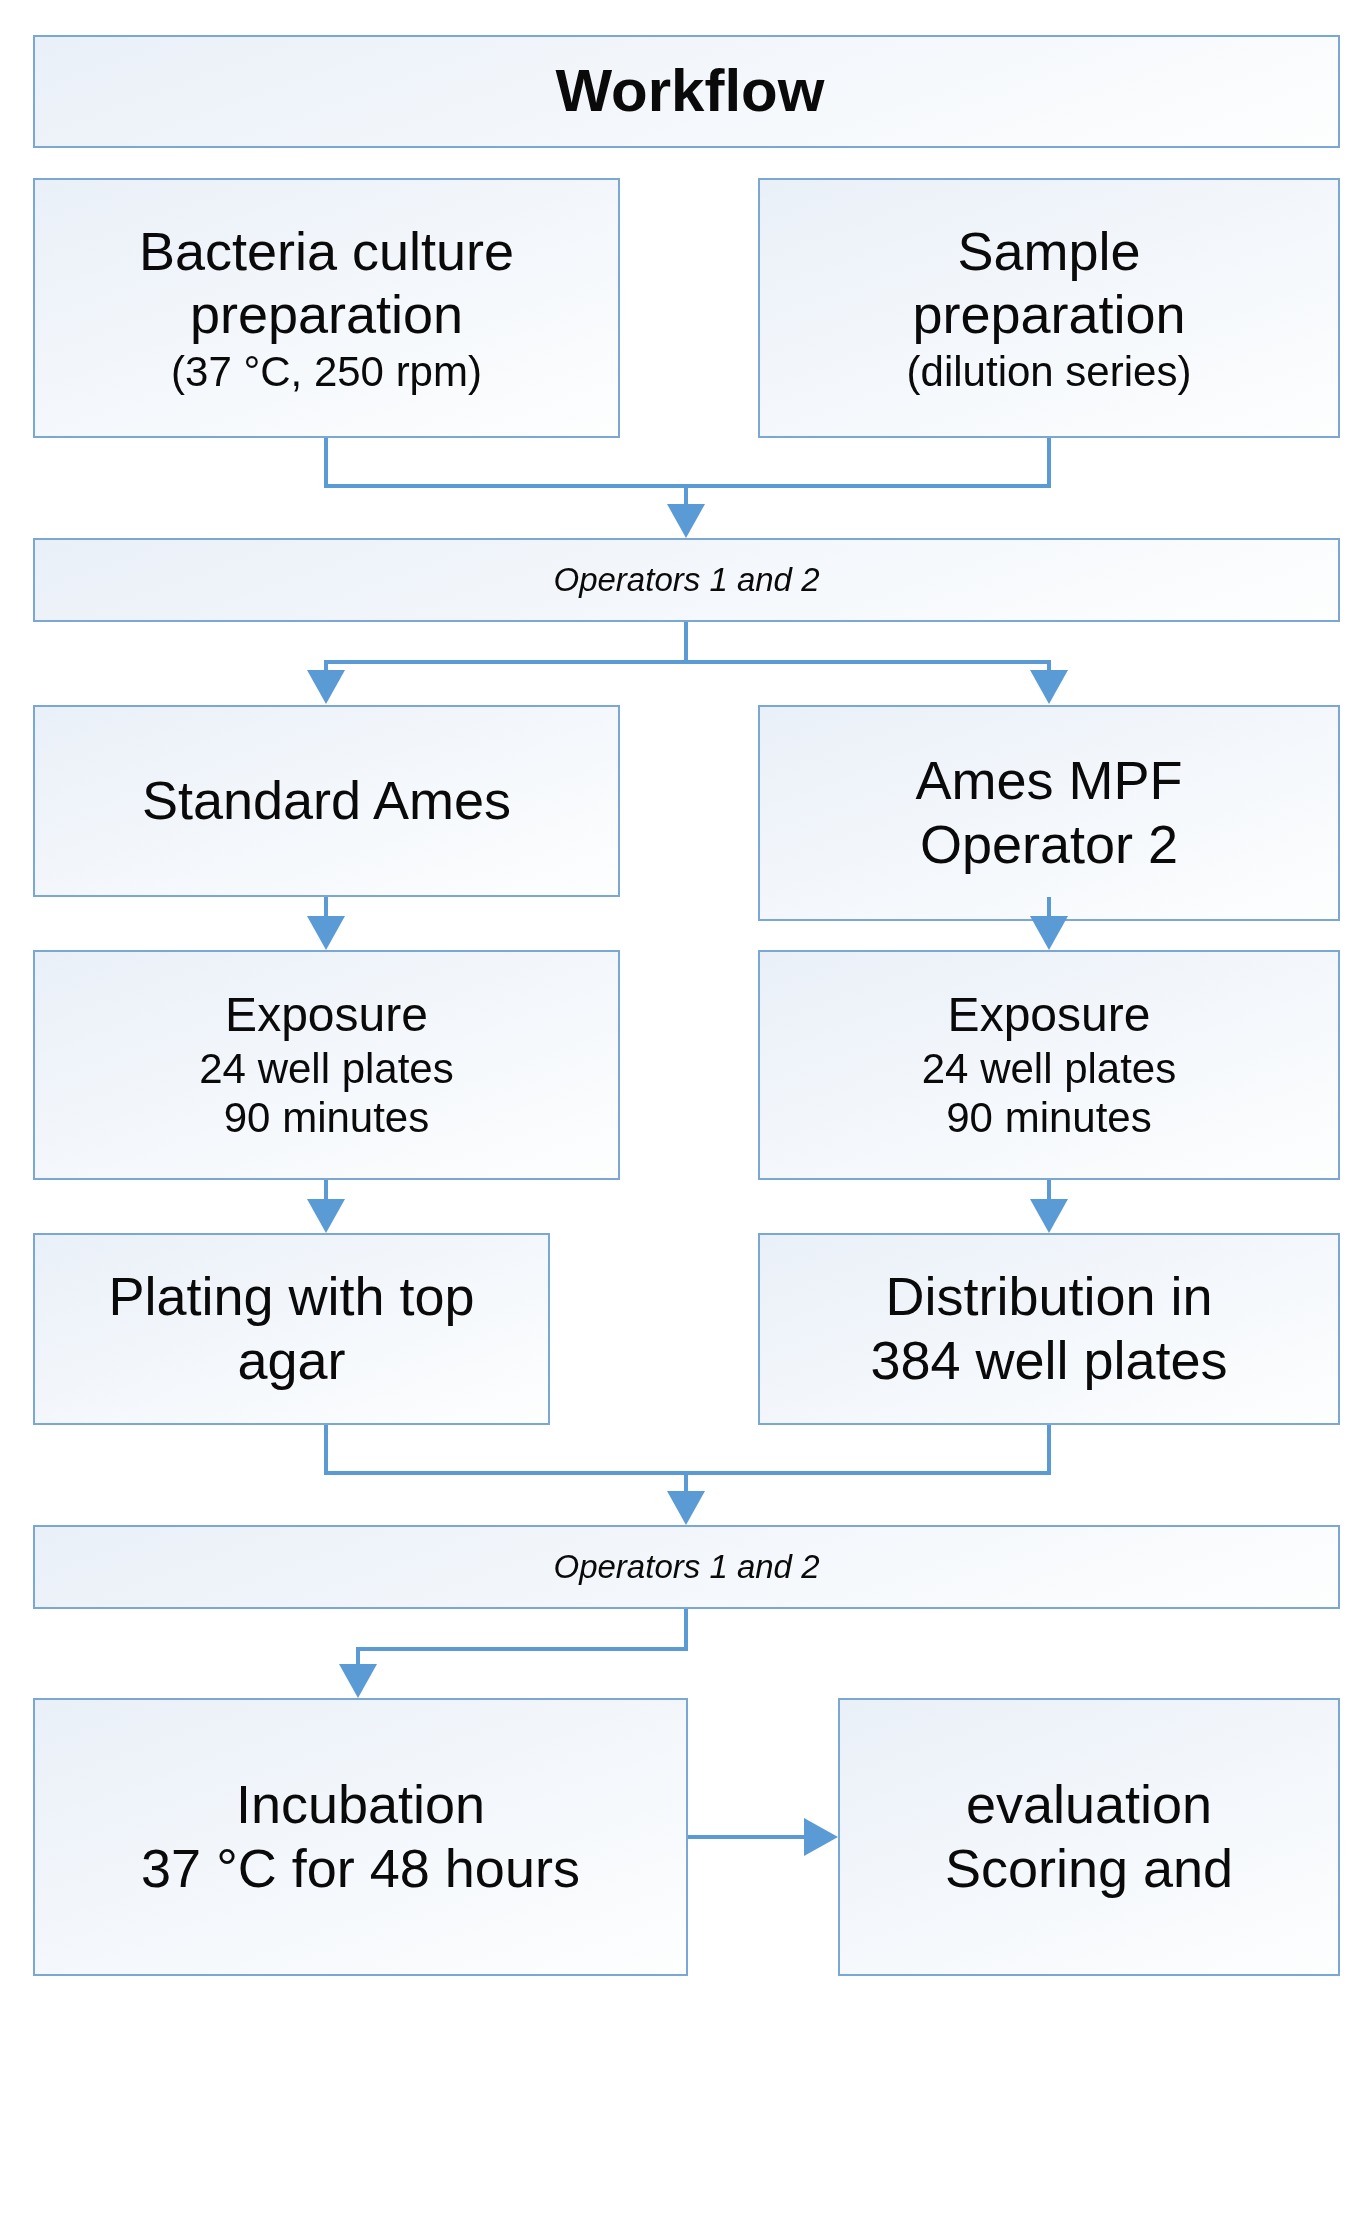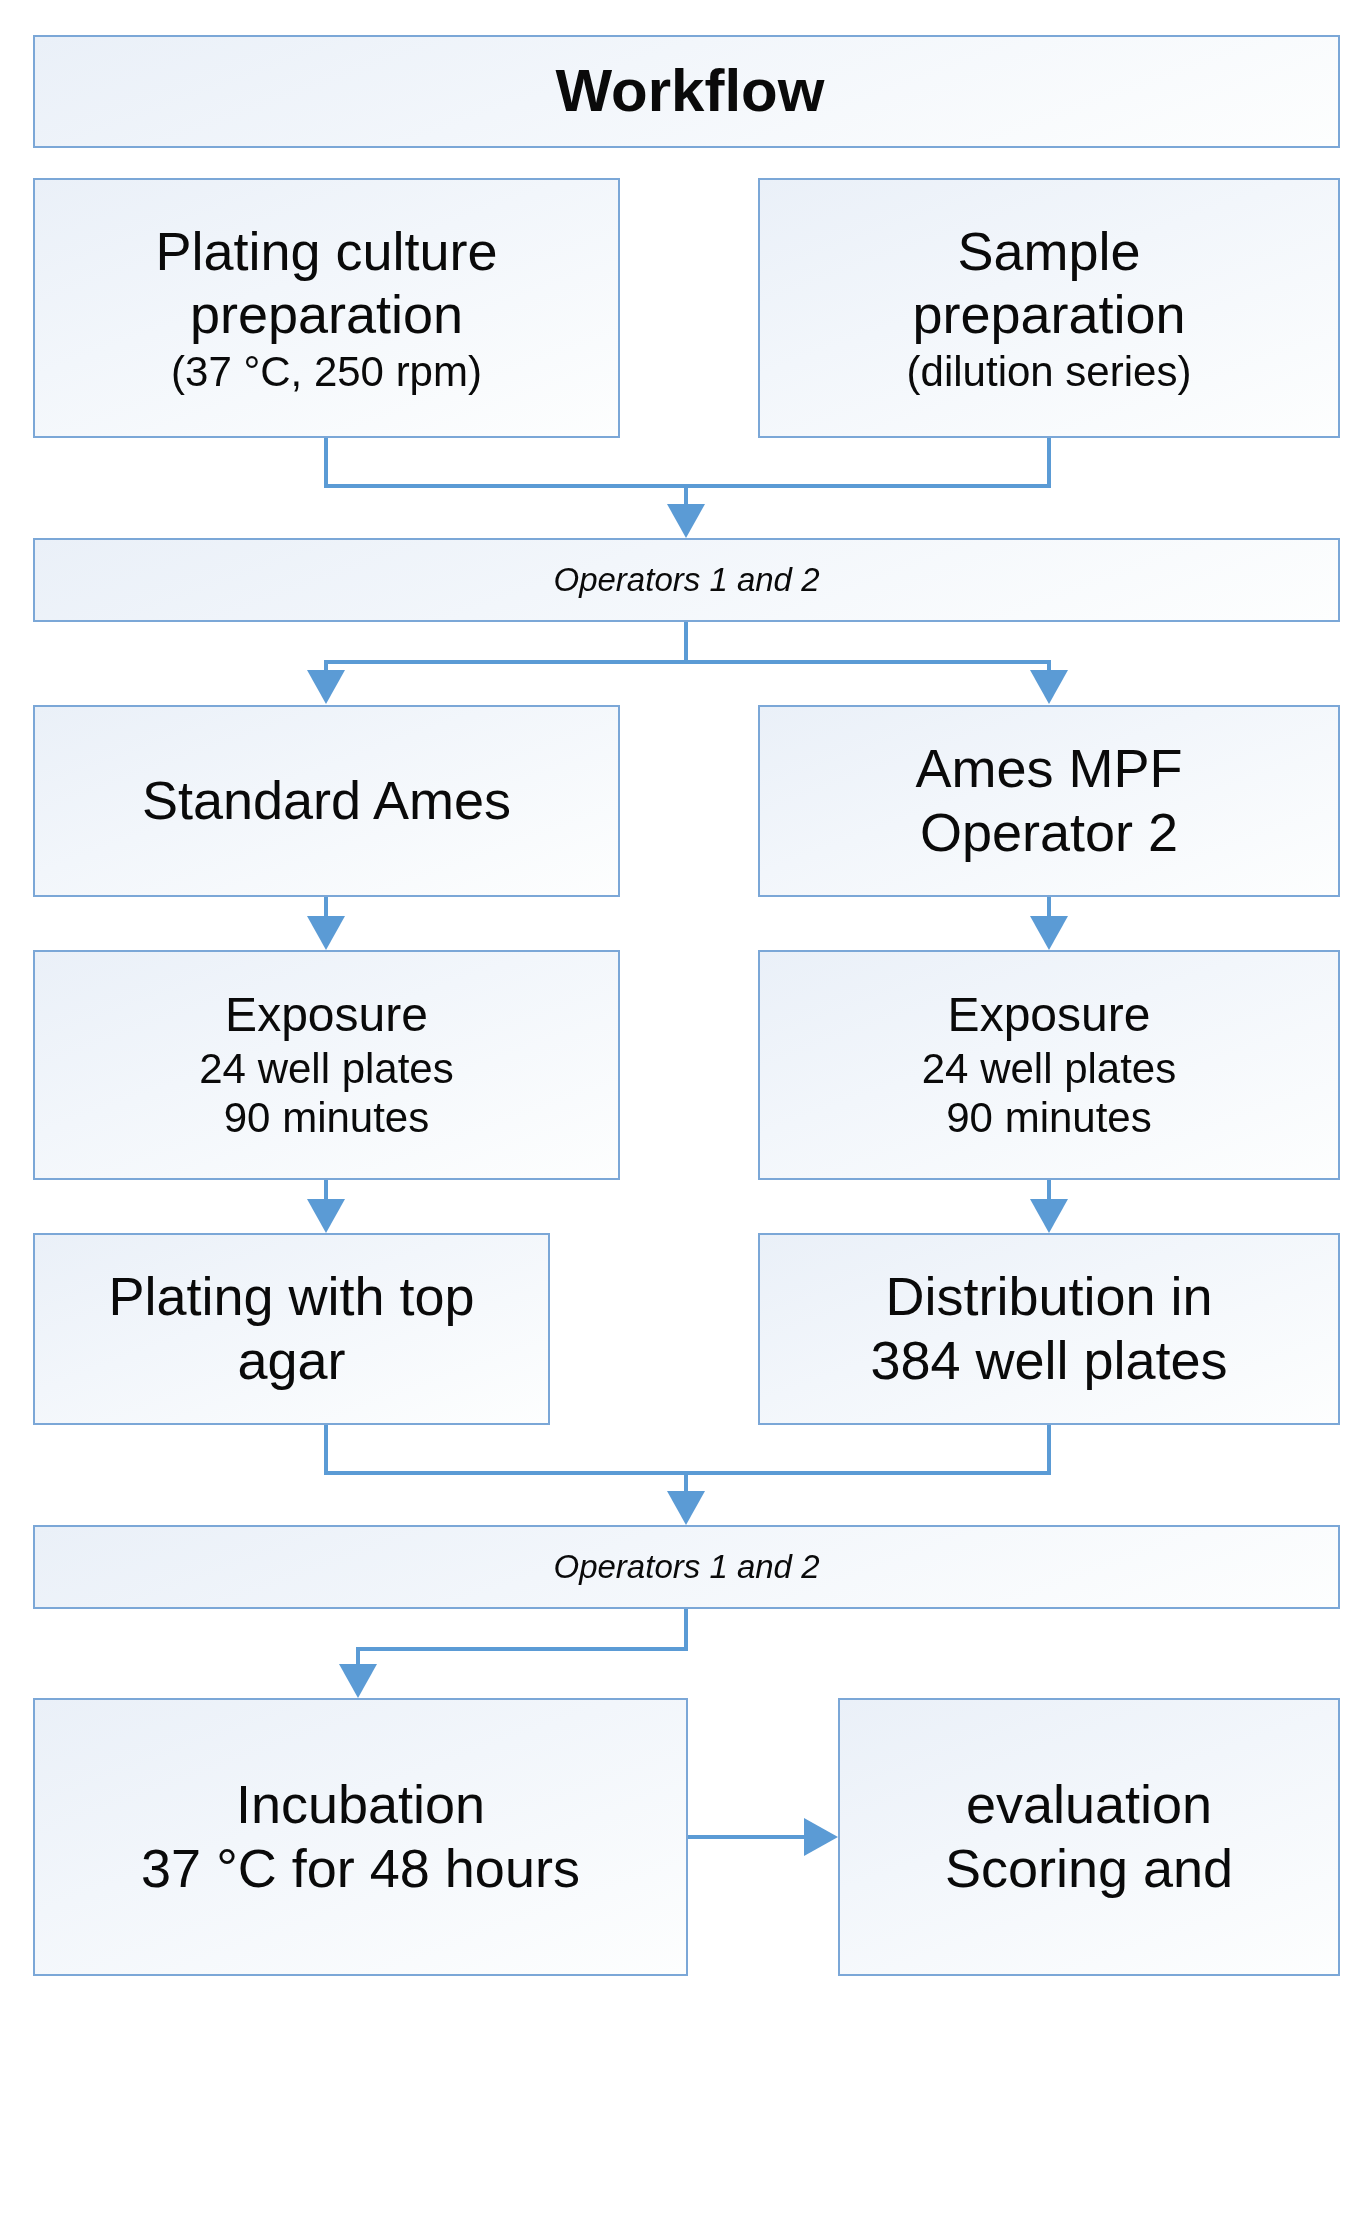--- a/index.html
+++ b/index.html
@@ -80,21 +80,21 @@
 </head>
 <body>
 
 <div id="canvas">
 
   <div class="node title" style="left:33px; top:35px; width:1307px; height:113px;">
     <span class="ln">Workflow</span>
   </div>
 
   <div class="node" style="left:33px; top:178px; width:587px; height:260px;">
-    <span class="ln big">Plating culture</span>
+    <span class="ln big">Bacteria culture</span>
     <span class="ln big">preparation</span>
     <span class="ln sub">(37 °C, 250 rpm)</span>
   </div>
 
   <div class="node" style="left:758px; top:178px; width:582px; height:260px;">
     <span class="ln big">Sample</span>
     <span class="ln big">preparation</span>
     <span class="ln sub">(dilution series)</span>
   </div>
 
@@ -112,21 +112,21 @@
   <div class="conn hline" style="left:324px; top:660px; width:727px; height:4px;"></div>
   <div class="conn vline" style="left:324px; top:660px; width:4px; height:14px;"></div>
   <div class="conn vline" style="left:1047px; top:660px; width:4px; height:14px;"></div>
   <div class="arrow-down" style="left:307px; top:670px;"></div>
   <div class="arrow-down" style="left:1030px; top:670px;"></div>
 
   <div class="node" style="left:33px; top:705px; width:587px; height:192px;">
     <span class="ln big">Standard Ames</span>
   </div>
 
-  <div class="node" style="left:758px; top:705px; width:582px; height:192px;">
+  <div class="node" style="left:758px; top:705px; width:582px; height:216px;">
     <span class="ln big">Ames MPF</span>
     <span class="ln big">Operator 2</span>
   </div>
 
   <div class="conn vline" style="left:324px; top:897px; width:4px; height:24px;"></div>
   <div class="arrow-down" style="left:307px; top:916px;"></div>
   <div class="conn vline" style="left:1047px; top:897px; width:4px; height:24px;"></div>
   <div class="arrow-down" style="left:1030px; top:916px;"></div>
 
   <div class="node" style="left:33px; top:950px; width:587px; height:230px;">

